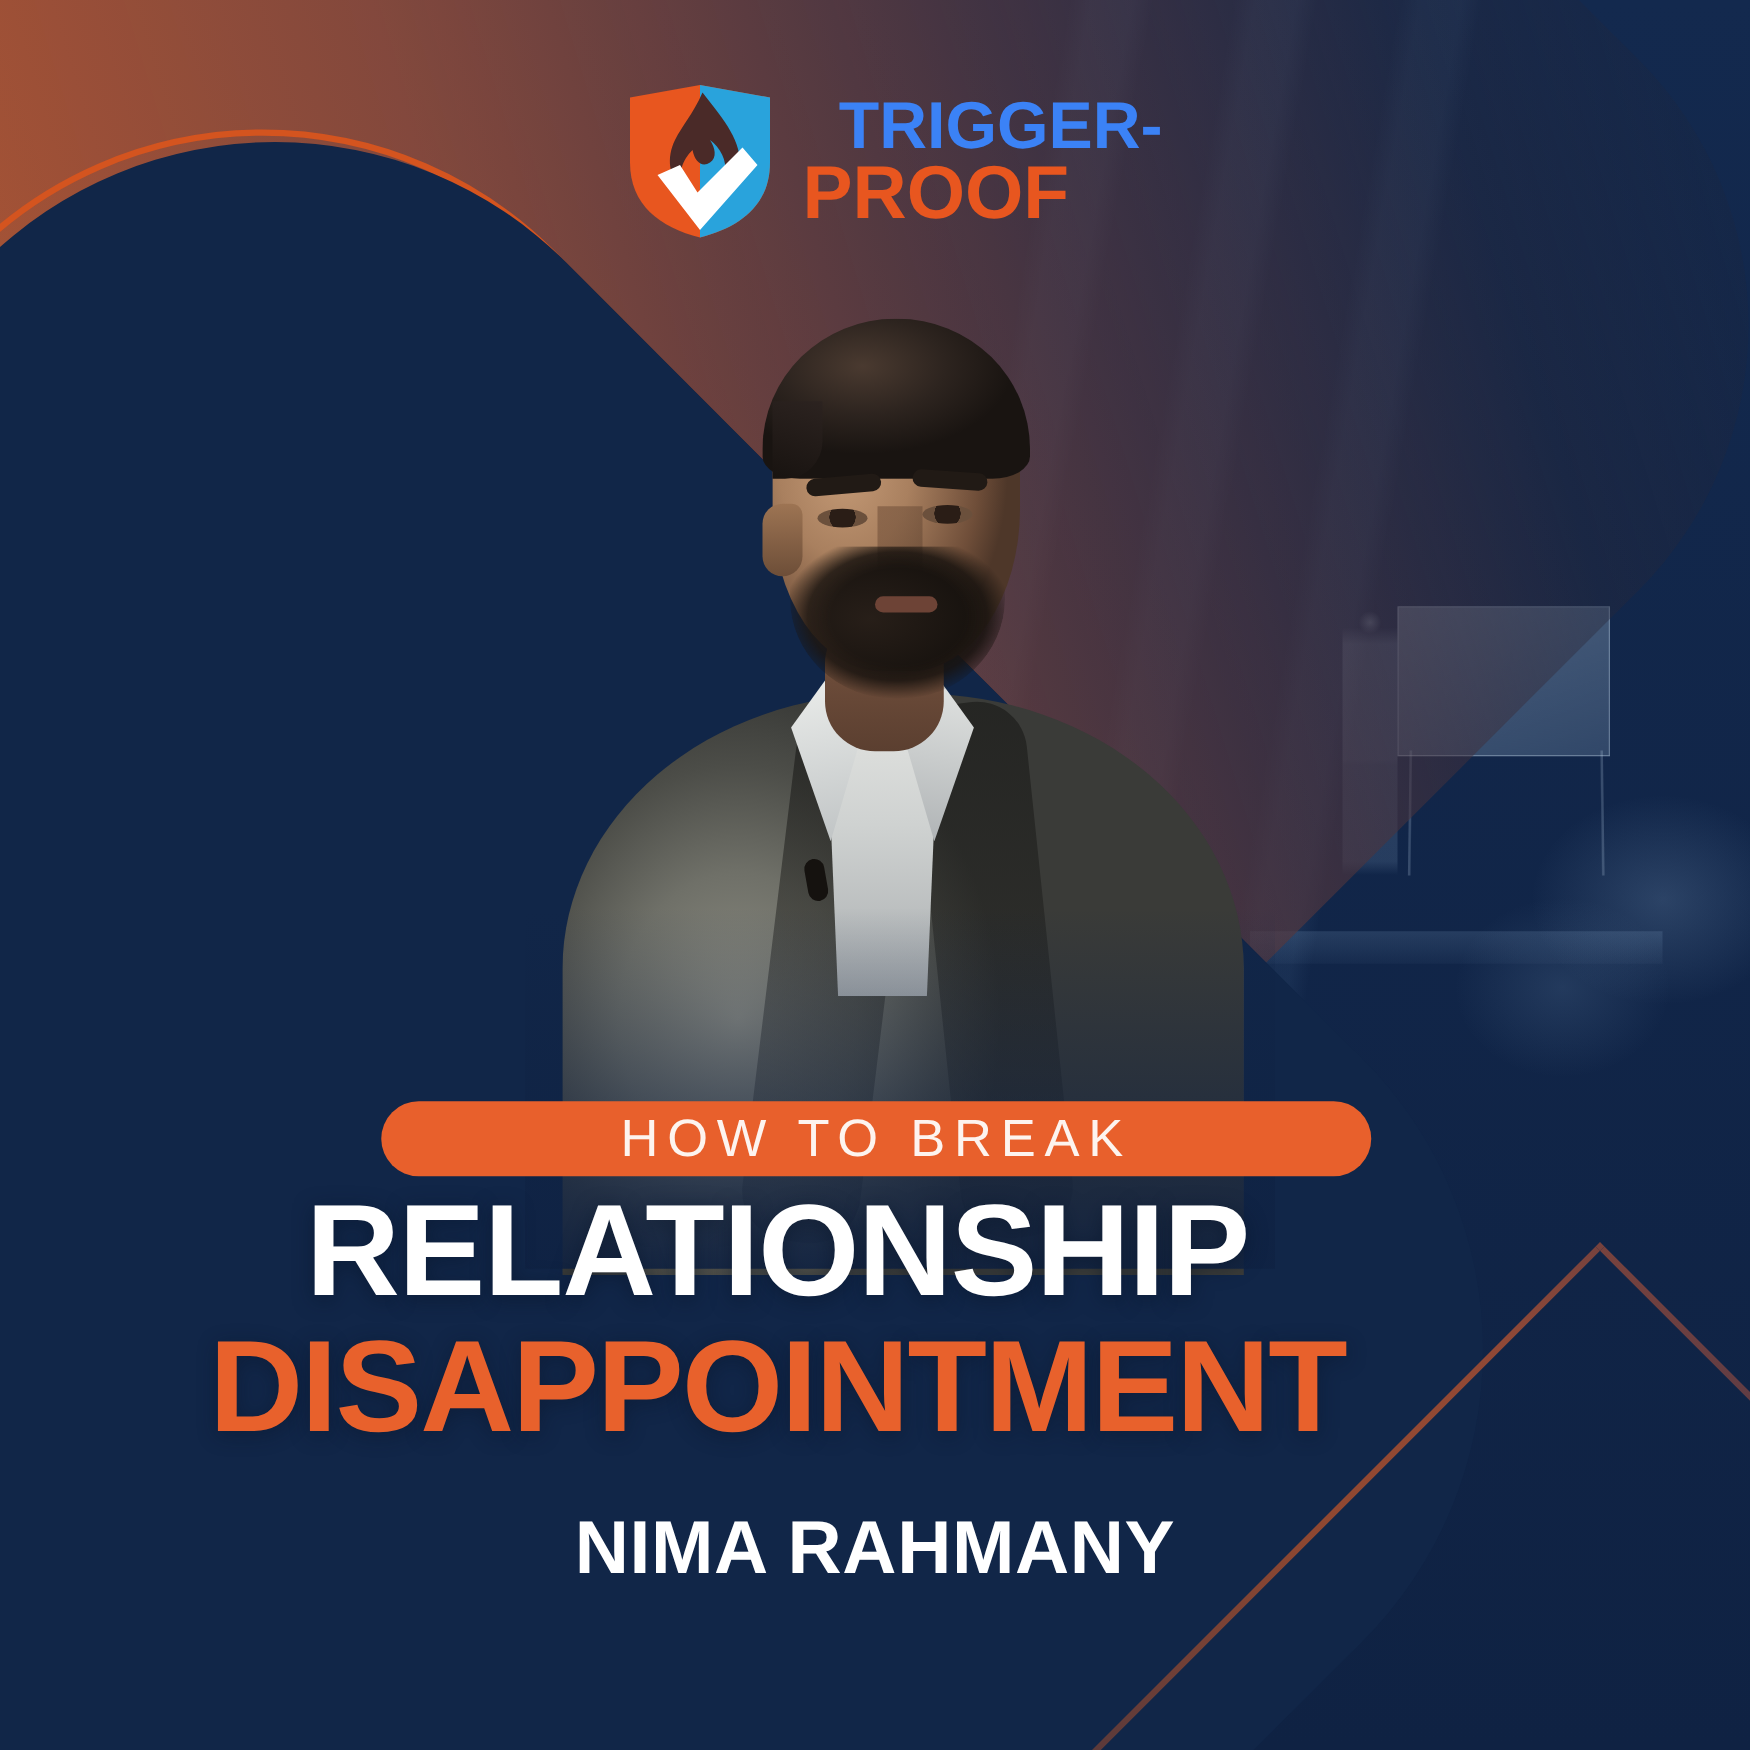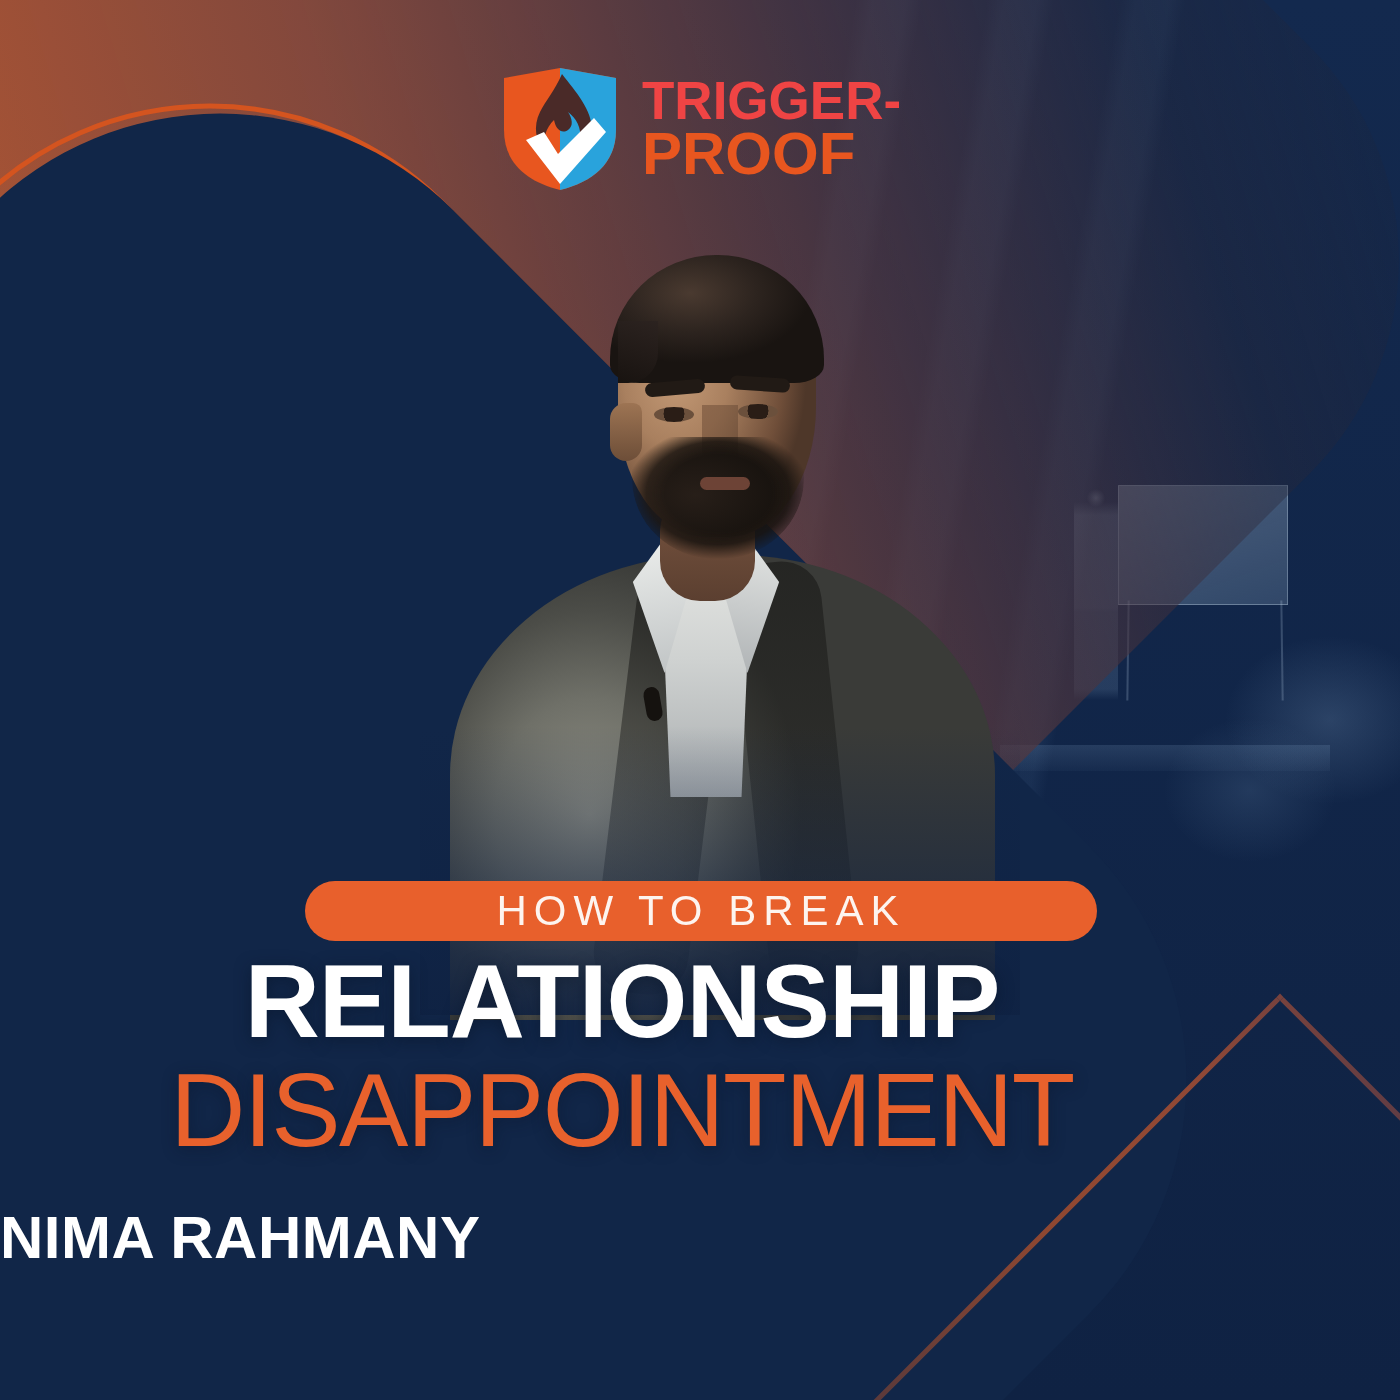--- a/index.html
+++ b/index.html
@@ -319,22 +319,23 @@
   .logo-shield { width: 120px; height: 126px; display: block; }
   .logo-words {
     display: flex;
     flex-direction: column;
     line-height: .92;
     letter-spacing: -1px;
   }
   .logo-line1 {
     font-size: 53px;
     font-weight: 800;
-    color: #ef4444;
+    color: #3b82f6;
     letter-spacing: 0px;
+    margin-left: 29px;
   }
   .logo-line2 {
     font-size: 60px;
     font-weight: 800;
     color: #e8561f;
     letter-spacing: 0px;
   }
 
   
   .pill {
@@ -372,31 +373,32 @@
     font-size: 104px;
     font-weight: 800;
     letter-spacing: -1px;
     line-height: 1.03;
     text-shadow: 0 3px 16px rgba(8,20,40,.55);
   }
   .headline-accent {
     display: block;
     color: #e8612c;
     font-size: 104px;
-    font-weight: 400;
+    font-weight: 700;
     letter-spacing: -1.5px;
     line-height: 1.06;
     text-shadow: 0 3px 16px rgba(8,20,40,.45);
     text-align: center;
   }
   .speaker {
     position: absolute;
     left: 0;
     top: 1203px;
     width: 1400px;
+    text-align: center;
     color: #ffffff;
     font-size: 60px;
     font-weight: 700;
     letter-spacing: .5px;
     z-index: 20;
   }
 </style>
 </head>
 <body>
 

